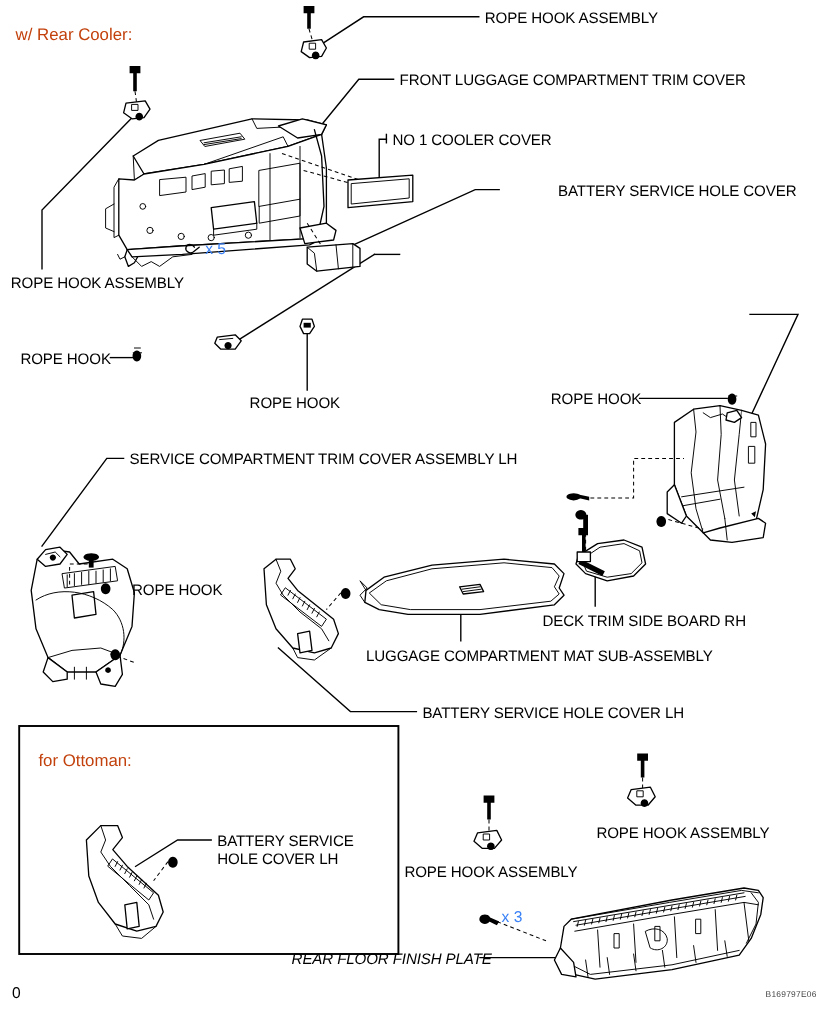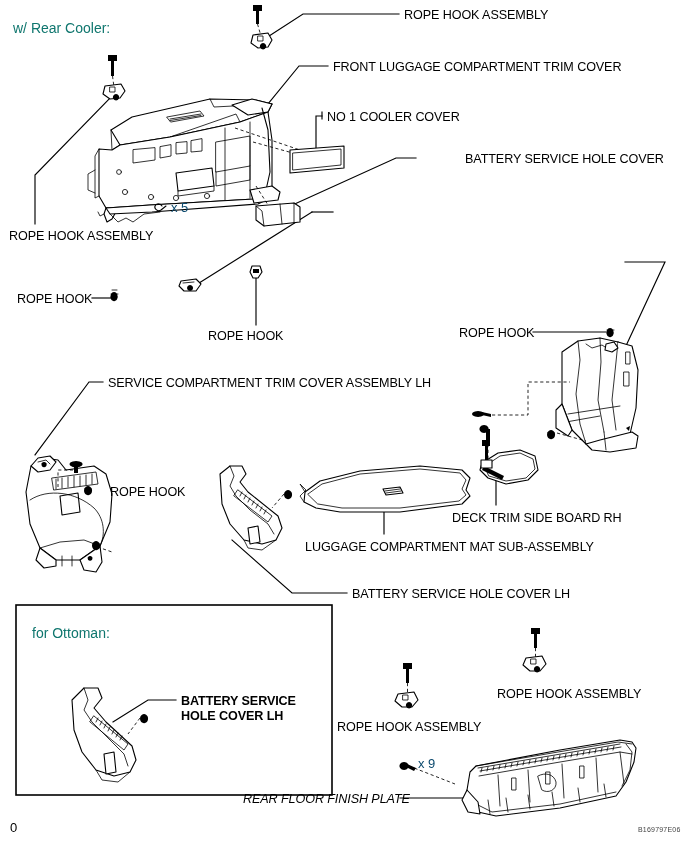--- a/index.html
+++ b/index.html
@@ -21,39 +21,39 @@
     font-size:12.6px;
     color:#000;
     letter-spacing:-0.1px;
     white-space:nowrap;
     line-height:1.18;
   }
   .lbl.two{white-space:pre-line;}
   .cond{
     position:absolute;
     font-size:14px;
-    color:#0f766e;
+    color:#c2410c;
     white-space:nowrap;
   }
   .pagenum{
     position:absolute;
     font-size:13px;
     color:#000;
   }
   .code{
     position:absolute;
     font-size:7px;
     color:#444;
     letter-spacing:0.2px;
     font-family:"Liberation Sans","DejaVu Sans",sans-serif;
   }
   .qty{
     position:absolute;
     font-size:13px;
-    color:#0c4a6e;
+    color:#3b82f6;
     white-space:nowrap;
   }
 </style>
 </head>
 <body>
 
 <div id="sheet">
 
   <svg id="art" viewBox="0 0 689 843" xmlns="http://www.w3.org/2000/svg">
     <defs>
@@ -390,26 +390,26 @@
   <div class="lbl" style="left:17px;top:292px;">ROPE HOOK</div>
   <div class="lbl" style="left:208px;top:329px;">ROPE HOOK</div>
   <div class="lbl" style="left:459px;top:326px;">ROPE HOOK</div>
   <div class="lbl" style="left:108px;top:376px;">SERVICE COMPARTMENT TRIM COVER ASSEMBLY LH</div>
   <div class="lbl" style="left:110px;top:485px;">ROPE HOOK</div>
   <div class="lbl" style="left:452px;top:511px;">DECK TRIM SIDE BOARD RH</div>
   <div class="lbl" style="left:305px;top:540px;">LUGGAGE COMPARTMENT MAT SUB-ASSEMBLY</div>
   <div class="lbl" style="left:352px;top:587px;">BATTERY SERVICE HOLE COVER LH</div>
 
   <div class="cond" style="left:32px;top:625px;">for Ottoman:</div>
-  <div class="lbl two" style="left:181px;top:694px;font-weight:bold;">BATTERY SERVICE
+  <div class="lbl two" style="left:181px;top:694px;">BATTERY SERVICE
 HOLE COVER LH</div>
 
   <div class="lbl" style="left:337px;top:720px;">ROPE HOOK ASSEMBLY</div>
   <div class="lbl" style="left:497px;top:687px;">ROPE HOOK ASSEMBLY</div>
   <div class="lbl" style="left:243px;top:792px;font-style:italic;">REAR FLOOR FINISH PLATE</div>
 
   <div class="qty" style="left:171px;top:200px;">x 5</div>
-  <div class="qty" style="left:418px;top:756px;">x 9</div>
+  <div class="qty" style="left:418px;top:756px;">x 3</div>
 
   <div class="pagenum" style="left:10px;top:820px;">0</div>
   <div class="code" style="left:638px;top:826px;">B169797E06</div>
 
 </div>
 
 </body></html>

